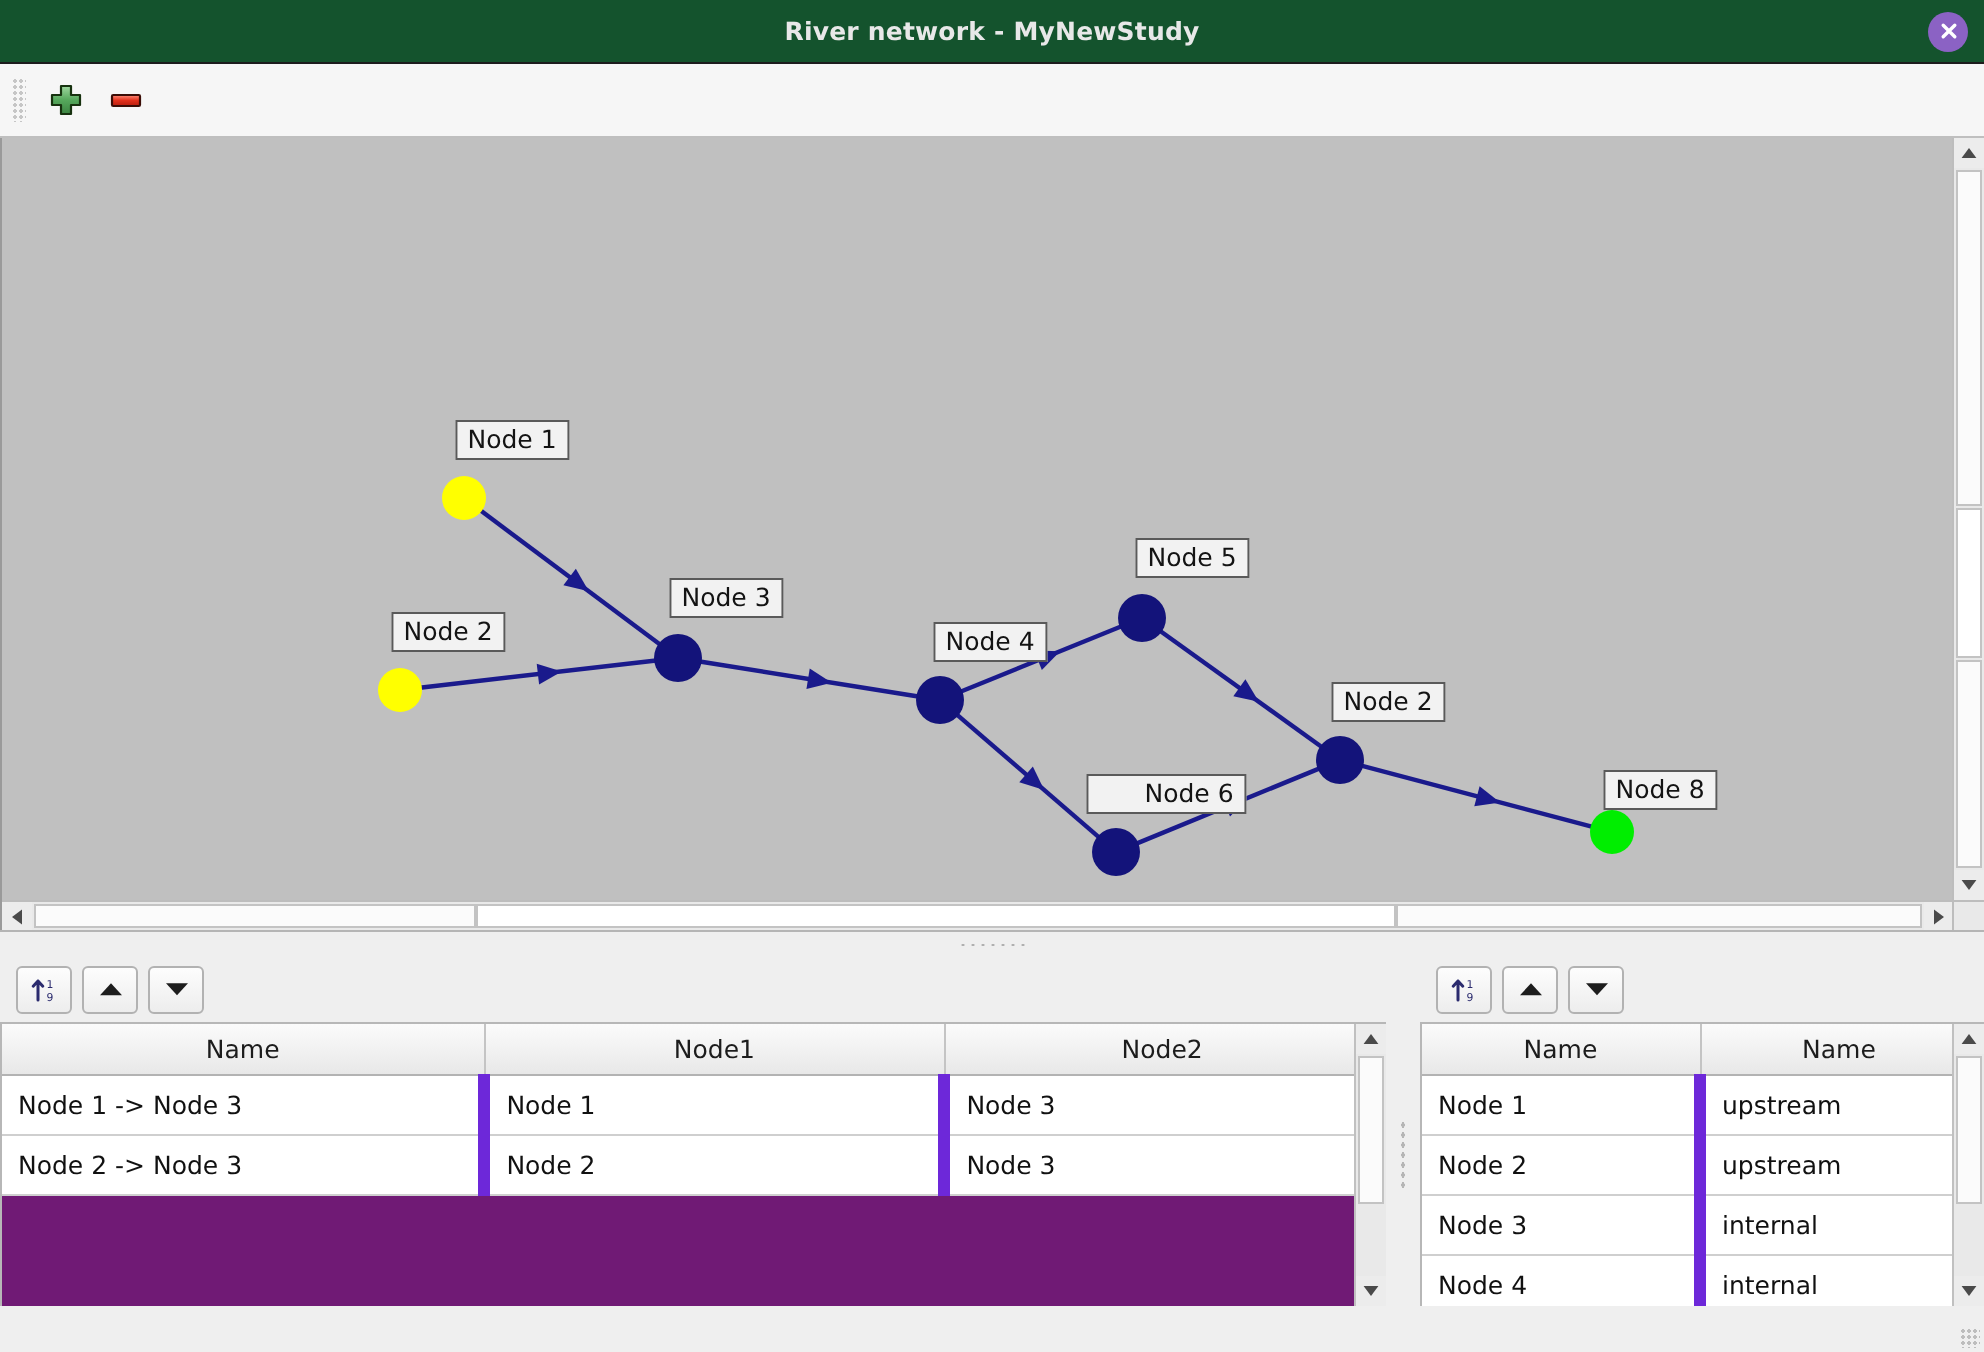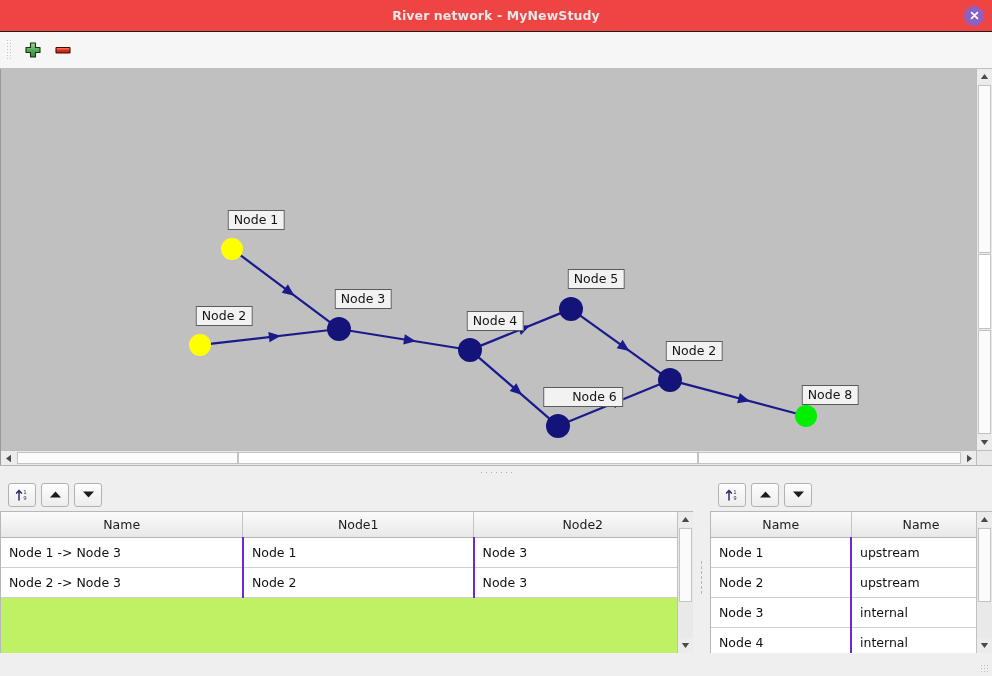--- a/index.html
+++ b/index.html
@@ -21,21 +21,21 @@
     width: 992px;
     height: 676px;
     background: #efefef;
     display: flex;
     flex-direction: column;
   }
 
   
   .titlebar {
     height: 31px;
-    background: #ef4444;
+    background: #14532d;
     position: relative;
     flex: 0 0 auto;
     display: flex;
     align-items: center;
     justify-content: center;
     border-bottom: 1px solid #1d1d1d;
   }
   .titlebar-text {
     color: #e8e8e8;
     font-size: 12.5px;
@@ -235,21 +235,21 @@
     display: flex;
     align-items: center;
     justify-content: center;
     cursor: pointer;
     box-sizing: border-box;
   }
 
   .table-wrap {
     flex: 1 1 auto;
     position: relative;
-    background: #bef264;
+    background: #701a75;
     border: 1px solid #b7b7b7;
     border-right: none;
     border-bottom: none;
     box-sizing: border-box;
     overflow: hidden;
     min-height: 0;
   }
   table.grid {
     border-collapse: collapse;
     table-layout: fixed;
@@ -262,21 +262,21 @@
     border-bottom: 1px solid #b3b3b3;
     font-weight: normal;
     font-size: 12.5px;
     color: #1c1c1c;
     height: 23px;
     text-align: center;
     user-select: none;
     cursor: pointer;
   }
   table.grid td {
-    border-right: 2px solid #6d28d9;
+    border-right: 6px solid #6d28d9;
     border-bottom: 1px solid #cfcfcf;
     height: 29px;
     padding: 0 0 0 8px;
     font-size: 12.5px;
     color: #111;
     white-space: nowrap;
     overflow: hidden;
     text-overflow: ellipsis;
     cursor: default;
   }

